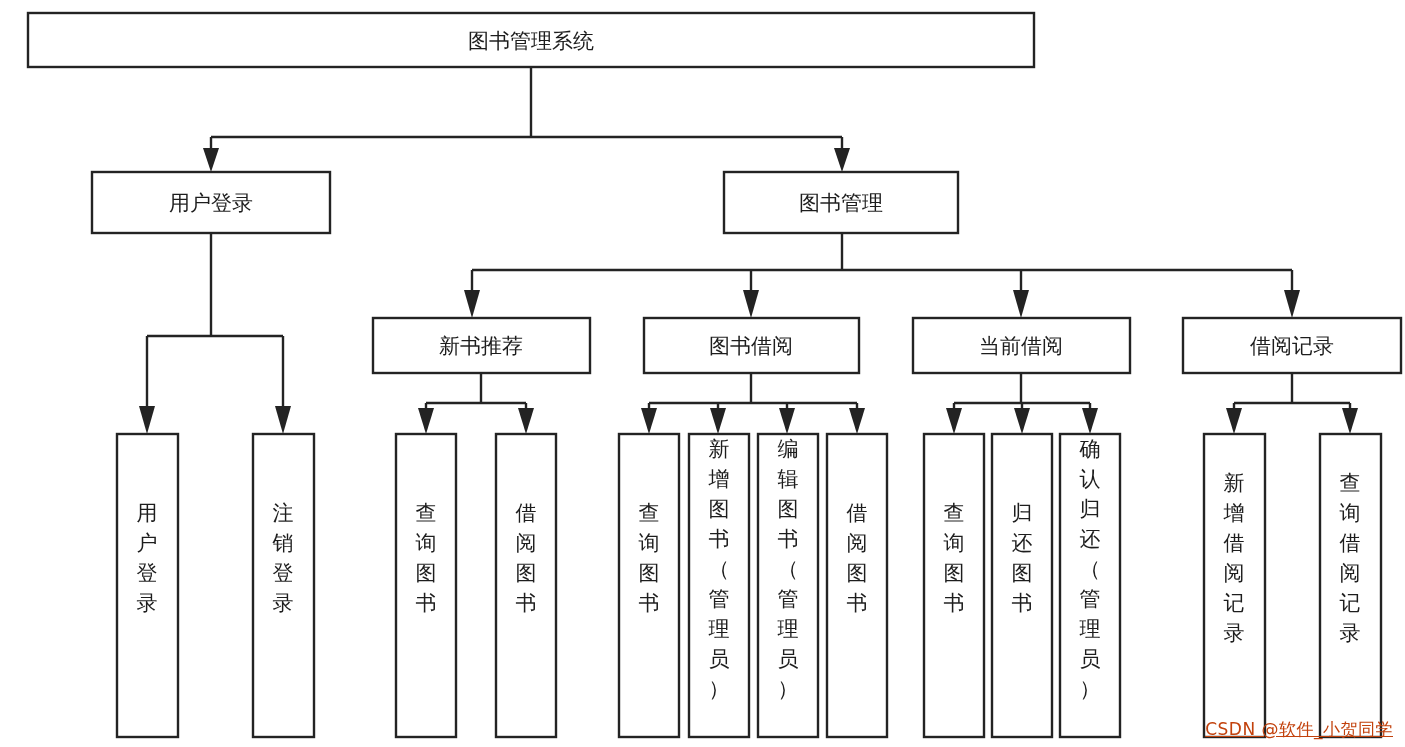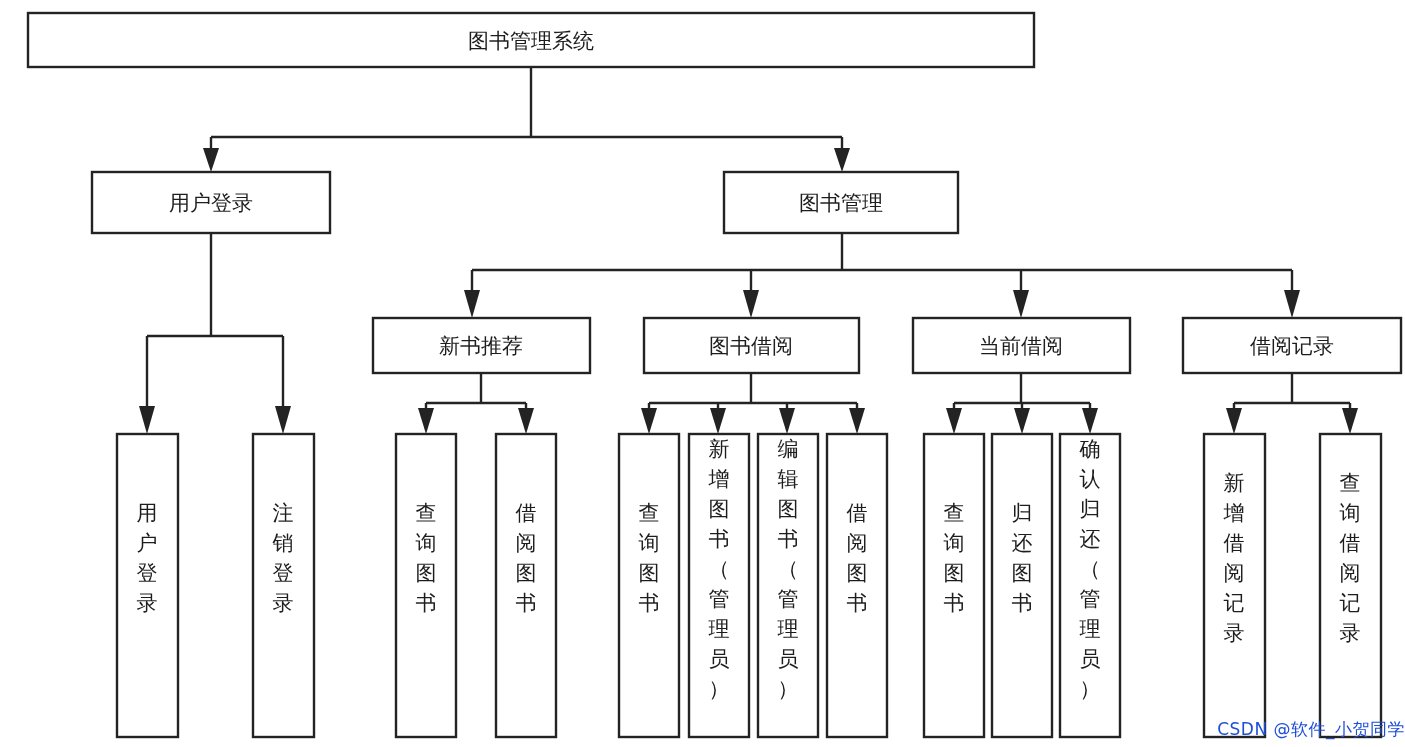--- a/index.html
+++ b/index.html
@@ -51,28 +51,29 @@
     dominant-baseline: central;
   }
   .node-label-v {
     font-family: "DejaVu Sans", "Liberation Sans", sans-serif;
     font-size: 21px;
     fill: #1d1d1d;
     text-anchor: middle;
   }
   .watermark-text {
     position: absolute;
-    right: 12px;
+    right: 24px;
     bottom: 6px;
     font-family: "DejaVu Sans", "Liberation Sans", sans-serif;
     font-size: 17px;
-    color: #1d4ed8;
+    color: #c2410c;
     letter-spacing: 0.5px;
     white-space: nowrap;
     user-select: none;
+    text-decoration: underline;
   }
 </style>
 </head>
 <body>
 
 <div id="diagram-root">
   <svg id="tree-svg" viewBox="0 0 1405 747" xmlns="http://www.w3.org/2000/svg">
 
     <g>
 

